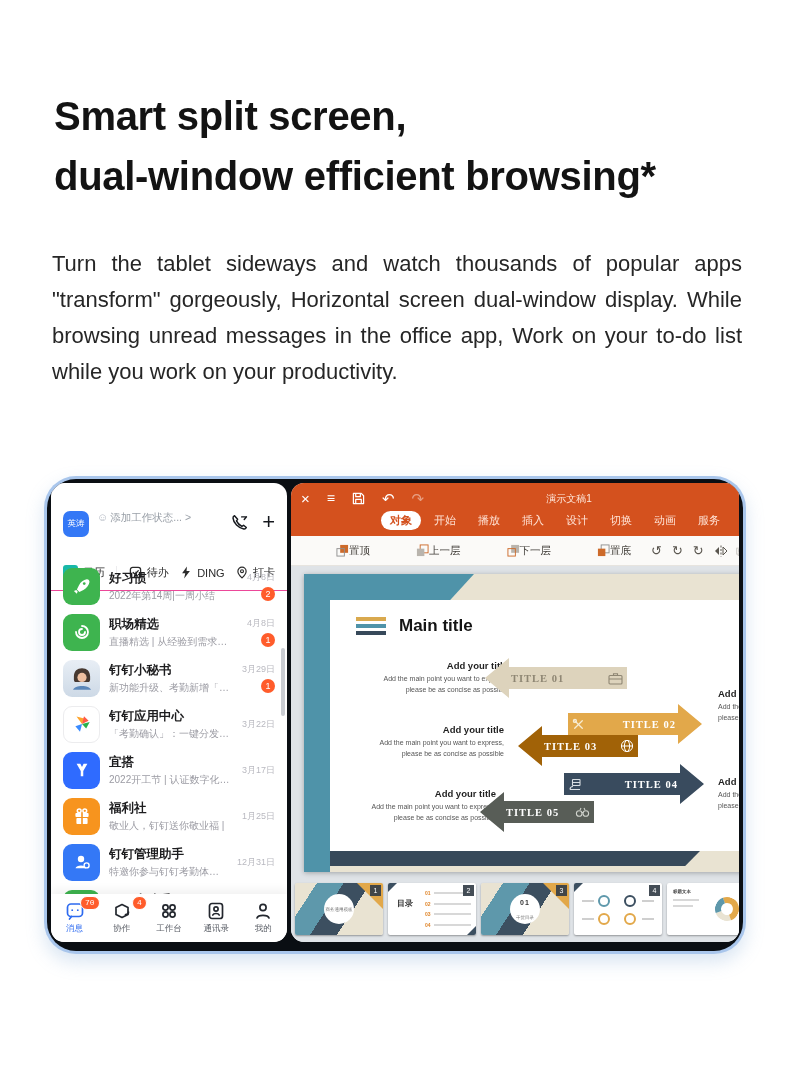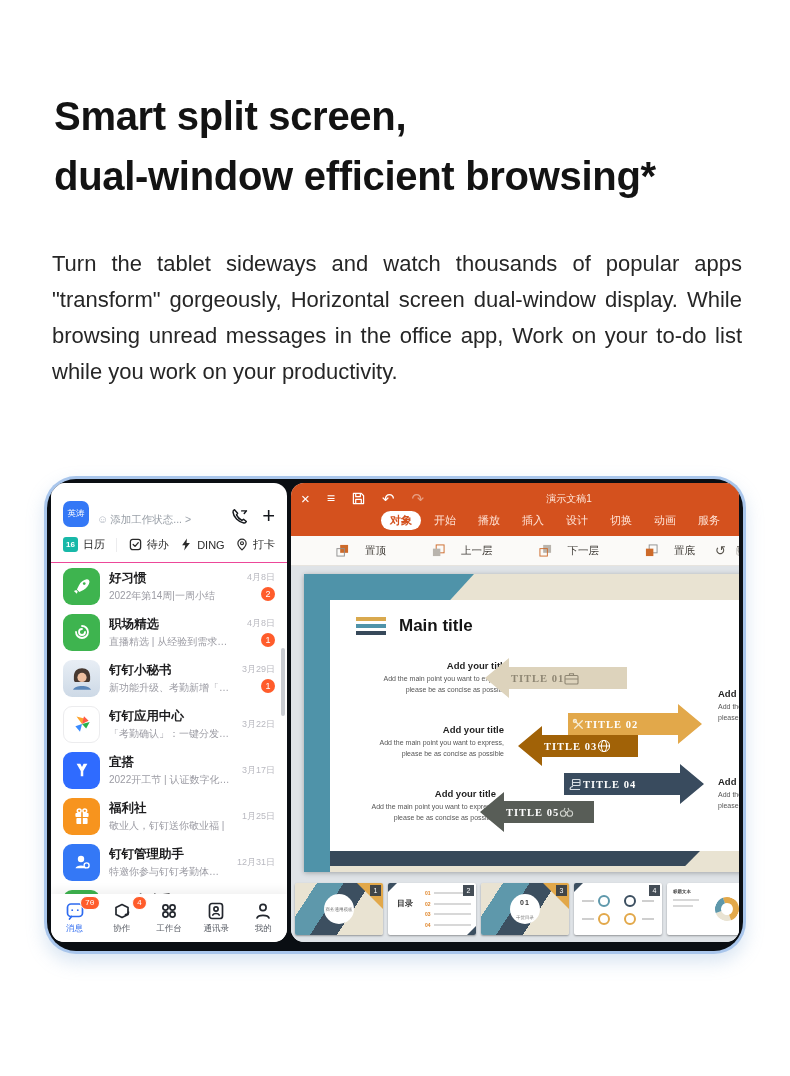--- a/index.html
+++ b/index.html
@@ -11,21 +11,21 @@
   .lead { position:absolute; left:52px; top:246px; width:690px; font-size:22px; line-height:1.64; color:#262626; text-align:justify; }
 
   
   .tablet { position:absolute; left:44px; top:476px; width:702px; height:478px; background:#a9c6ec; border-radius:32px; padding:3px; box-shadow:0 8px 18px rgba(120,160,210,.28); }
   .screen { width:100%; height:100%; background:#0a0e13; border-radius:29px; padding:4px 4px 9px 4px; display:flex; gap:4px; overflow:hidden; }
   .win { border-radius:13px; overflow:hidden; position:relative; background:#fff; }
   .win-left { width:236px; flex:none; }
   .win-right { flex:1; display:flex; flex-direction:column; background:#dfe3e7; }
 
   
-  .dt-header { height:44px; display:flex; align-items:flex-end; padding:0 12px; }
+  .dt-header { height:44px; display:flex; align-items:flex-start; padding:0 12px;margin-top:28px; }
   .avatar { width:26px; height:26px; border-radius:7px; background:#3478f6; color:#fff; font-size:8.5px; display:grid; place-items:center; flex:none; }
   .status { margin-left:8px; font-size:10.5px; color:#9aa0a8; white-space:nowrap; }
   .smiley { color:#b2b8c2; margin-right:2px; font-size:11px; }
   .hd-icons { margin-left:auto; display:flex; align-items:center; gap:13px; }
   .plus { font-size:22px; font-weight:300; color:#15181d; line-height:1; }
 
   .dt-quickbar { height:36px; display:flex; align-items:center; padding:0 12px; justify-content:space-between; border-bottom:1px solid #ec4899; }
   .qa { display:flex; align-items:center; gap:5px; font-size:11px; color:#2b2b2b; }
   .cal-chip { width:15px; height:15px; border-radius:3px; background:#18b8a8; color:#fff; font-size:8px; display:grid; place-items:center; font-weight:700; }
   .qdiv { width:1px; height:14px; background:#ececee; }
@@ -54,21 +54,21 @@
   .wps-header { background:#d4511e; padding:5px 10px 0 10px; color:#fff; position:relative; }
   .wr1 { display:flex; align-items:center; gap:17px; height:20px; font-size:13px; }
   .wicon { line-height:1; display:inline-flex; align-items:center; }
   .dim { opacity:.45; }
   .wtitle { position:absolute; top:9px; left:57%; font-size:10px; color:#ffe9dd; }
   .wr2 { display:flex; align-items:center; justify-content:flex-end; height:28px; font-size:11px; gap:4px; padding-bottom:3px; }
   .wtab { padding:2px 9px; color:#ffe3d6; white-space:nowrap;text-align:center; }
   .wtab.sel { background:#fff; color:#d4511e; border-radius:11px; font-weight:700; }
 
   .wps-toolbar { height:30px; background:#fbfaf8; display:flex; align-items:center; gap:10px; padding:0 9px; font-size:10.5px; color:#3f3b36; border-bottom:1px solid #e7e4df; position:relative; overflow:hidden; }
-  .titem { display:flex; align-items:center; gap:16px; white-space:nowrap;padding-left:36px; }
+  .titem { display:flex; align-items:center; gap:0; white-space:nowrap;padding-left:36px; }
   .tdiv { width:1px; height:15px; background:#e3e0da; }
   .rot { font-size:13px; color:#5a564f; }
   .caret { color:#8a867f; font-size:9px; }
   .clip-edge { position:absolute; right:-6px; top:8px; font-size:13px; color:#c9c6c0; }
 
   .wps-canvas { flex:1; position:relative; overflow:hidden; background:#dfe3e7; }
   .slide { position:absolute; left:13px; top:8px; width:600px; height:298px; background:#e9e3d2; box-shadow:0 1px 5px rgba(0,0,0,.28); }
   .sl-teal-corner { position:absolute; left:0; top:0; width:170px; height:26px; background:#4f93a9; clip-path:polygon(0 0,100% 0,86% 100%,0 100%); }
   .sl-left-band { position:absolute; left:0; top:0; bottom:0; width:26px; background:#4f93a9; }
   .sl-bottom-navy { position:absolute; left:26px; bottom:6px; width:370px; height:15px; background:#37495a; clip-path:polygon(0 0,100% 0,96% 100%,0 100%); }
@@ -77,21 +77,21 @@
   .sl-head { position:absolute; left:26px; top:16px; display:flex; align-items:center; gap:13px; }
   .bars { display:flex; flex-direction:column; gap:3px; }
   .bar { width:30px; height:4px; }
   .sl-title { font-size:17px; font-weight:700; color:#141414; }
 
   .ablock { position:absolute; width:140px; }
   .ablock.right-al { text-align:right; }
   .ab-title { font-size:9.5px; font-weight:700; color:#1f1f1f; margin-bottom:3px; }
   .ab-body { font-size:7px; color:#555; line-height:1.5; }
 
-  .arrow { position:absolute; height:40px; display:flex; align-items:center; justify-content:flex-start; font-family:"Liberation Serif",serif; font-weight:700; font-size:10.5px; letter-spacing:1px; color:#fff; }
+  .arrow { position:absolute; height:40px; display:flex; align-items:center; justify-content:space-between; gap:5px; font-family:"Liberation Serif",serif; font-weight:700; font-size:10.5px; letter-spacing:1px; color:#fff; }
   .arrow.left  { clip-path:polygon(0 50%,24px 0,24px 9px,100% 9px,100% 31px,24px 31px,24px 100%); padding-left:26px; padding-right:4px; }
   .arrow.right { clip-path:polygon(100% 50%,calc(100% - 24px) 0,calc(100% - 24px) 9px,0 9px,0 31px,calc(100% - 24px) 31px,calc(100% - 24px) 100%); padding-right:26px; padding-left:4px; }
   .a1 { left:155px; top:58px;  width:142px; background:#ddd3bc; color:#8e8673; z-index:3; }
   .a2 { left:238px; top:104px; width:134px; background:#e2a84a; z-index:3; }
   .a3 { left:188px; top:126px; width:120px; background:#a16207; z-index:1; }
   .a4 { left:234px; top:164px; width:140px; background:#394b5e; z-index:2; }
   .a5 { left:150px; top:192px; width:114px; background:#585d57; z-index:3; }
 
   .thumbs { position:absolute; left:0; right:0; bottom:5px; height:54px; display:flex; gap:5px; padding:0 4px; }
   .thumb { width:88px; height:52px; background:#fff; border-radius:2px; position:relative; flex:none; overflow:hidden; box-shadow:0 1px 2px rgba(0,0,0,.35); }

